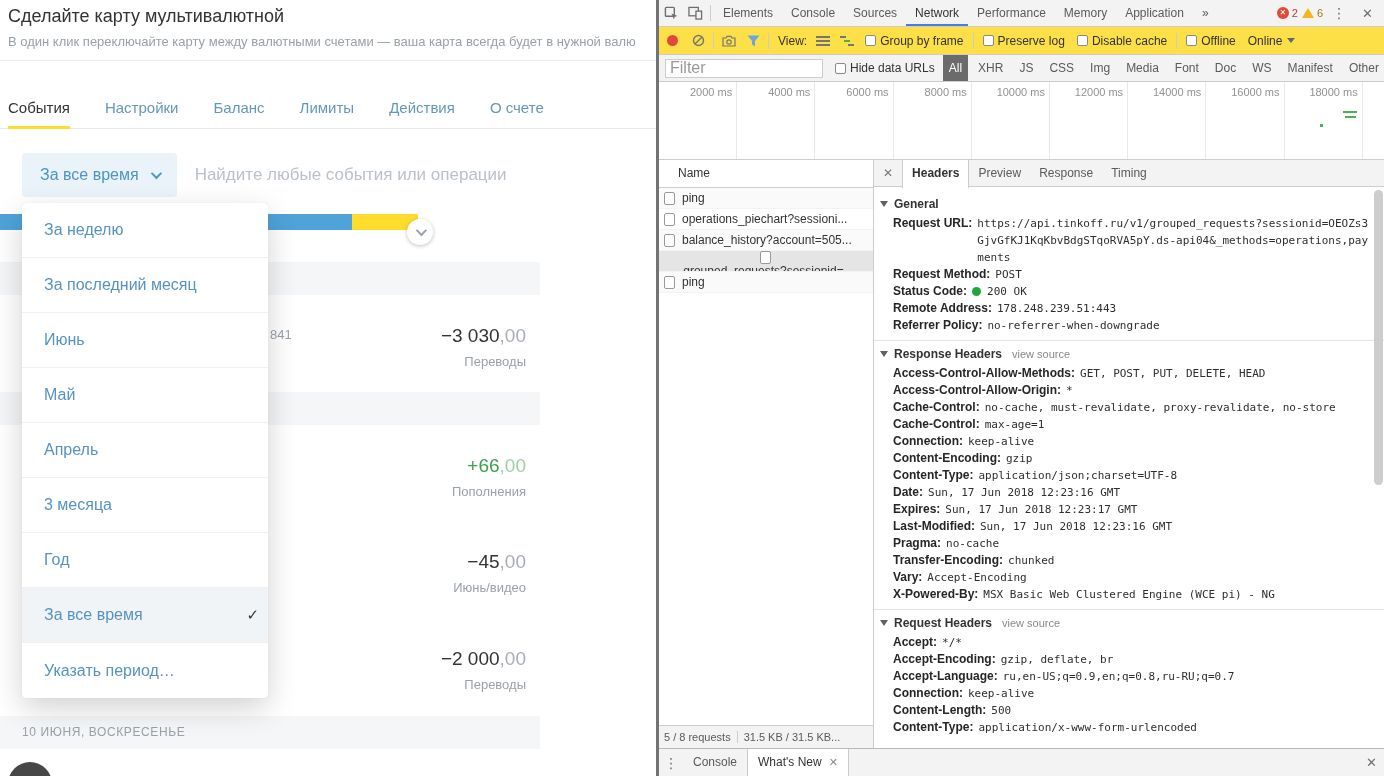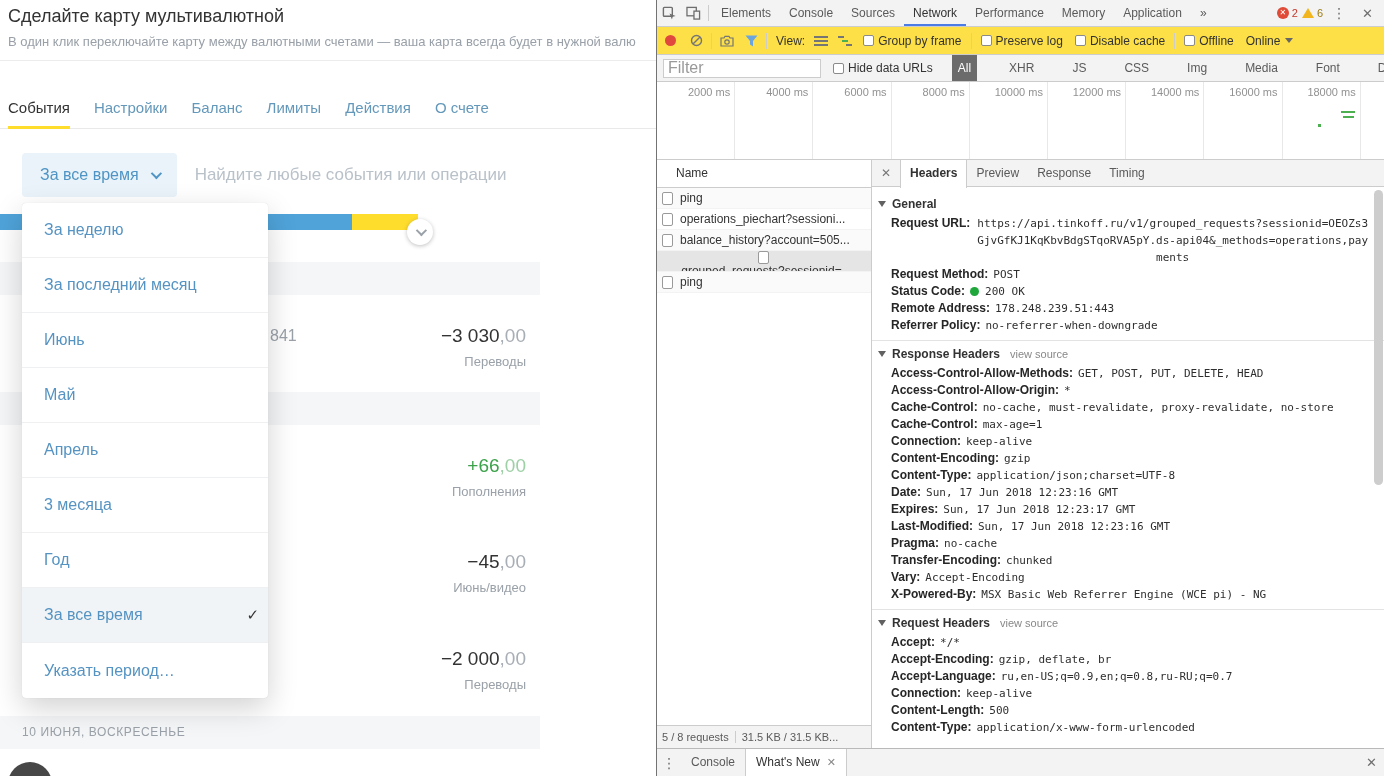--- a/index.html
+++ b/index.html
@@ -5,21 +5,21 @@
   * { box-sizing: border-box; margin: 0; padding: 0; }
   html,body { width:1384px; height:776px; overflow:hidden; }
   body { font-family:"Liberation Sans", sans-serif; background:#fff; position:relative; }
   .screen { position:absolute; inset:0; }
 
   
   .page { position:absolute; left:0; top:0; width:656px; height:776px; background:#fff; overflow:hidden; }
   .banner { padding:6px 8px 0; border-bottom:1px solid #ececec; height:61px; }
   .banner-title { font-size:18px; font-weight:500; color:#333; white-space:nowrap; }
   .banner-sub { margin-top:7px; font-size:13px; color:#99a0a8; white-space:nowrap; overflow:hidden; }
-  .tabs { display:flex; gap:24px; padding:0 8px; height:37px; margin-top:31px; border-bottom:1px solid #e9e9e9; }
+  .tabs { display:flex; gap:35px; padding:0 8px; height:37px; margin-top:31px; border-bottom:1px solid #e9e9e9; }
   .tab { font-size:15px; color:#6398ba; height:37px; line-height:32px; cursor:pointer; white-space:nowrap; }
   .tab.active { color:#333; border-bottom:3px solid #ffdd2d; }
   .filterbar { display:flex; align-items:center; margin:24px 22px 0; height:44px; }
   .period-btn { background:#e9f3f9; border-radius:4px; height:44px; padding:0 18px; display:flex; align-items:center; color:#4f94c4; font-size:16px; cursor:pointer; white-space:nowrap; }
   .period-chev { width:8px; height:8px; border-right:2px solid #4f94c4; border-bottom:2px solid #4f94c4; transform:rotate(45deg) translateY(-2px); margin-left:12px; }
   .search-input { flex:1; border:none; outline:none; font-size:17px; color:#333; padding-left:18px; background:transparent; min-width:0; }
   .search-input::placeholder { color:#b9c1c9; }
 
   .cat-bar { position:absolute; left:0; top:214px; width:656px; height:16px; background:#fff; }
   .seg { position:absolute; top:0; height:16px; }
@@ -30,32 +30,32 @@
 
   .band { position:absolute; left:0; width:540px; height:33px; background:#f5f6f7; }
   .date-head { font-size:12px; color:#9aa1a8; letter-spacing:.6px; padding-left:22px; line-height:33px; white-space:nowrap; }
 
   .txn { position:absolute; right:130px; text-align:right; cursor:pointer; }
   .amount { font-size:19px; color:#333; white-space:nowrap; }
   .amount .cents { color:#a8aeb5; }
   .amount.pos { color:#3da24c; }
   .amount.pos .cents { color:#9ed0a6; }
   .txn-cat { font-size:13px; color:#9aa1a8; margin-top:7px; white-space:nowrap; }
-  .txn-fragment { position:absolute; left:270px; top:327px; font-size:16px; color:#9aa1a8; }
+  .txn-fragment { position:absolute; left:270px; top:327px; font-size:13px; color:#9aa1a8; }
 
   .dropdown { position:absolute; left:22px; top:203px; width:246px; background:#fff; border-radius:4px; box-shadow:0 10px 30px rgba(0,0,0,.18), 0 0 1px rgba(0,0,0,.15); z-index:5; overflow:hidden; }
   .dd-item { height:55px; display:flex; align-items:center; justify-content:space-between; padding:0 9px 0 22px; font-size:16px; color:#5593c2; border-bottom:1px solid #eef0f2; cursor:pointer; white-space:nowrap; }
   .dd-item:last-child { border-bottom:none; }
   .dd-item.checked { background:#f1f4f6; }
   .dd-check { color:#333; font-size:15px; }
 
   .avatar { position:absolute; left:8px; top:762px; width:44px; height:44px; border-radius:50%; background:#474747; }
 
   
-  .devtools { position:absolute; left:656px; top:0; width:728px; height:776px; border-left:1px solid #737373; background:#fff; font-size:12px; color:#333; }
+  .devtools { position:absolute; left:656px; top:0; width:728px; height:776px; border-left:3px solid #737373; background:#fff; font-size:12px; color:#333; }
   .dt-top { height:27px; background:#f3f3f3; border-bottom:1px solid #ccc; display:flex; align-items:center; }
   .icon-btn { width:24px; height:26px; display:flex; align-items:center; justify-content:center; cursor:pointer; flex:none; }
   .vsep { width:1px; height:16px; background:#ccc; margin:0 3px; flex:none; }
   .dt-tab { padding:0 9px; line-height:25px; color:#5a5a5a; cursor:pointer; white-space:nowrap; }
   .dt-tab.active { color:#333; box-shadow:inset 0 -2px 0 #4b7be5; }
   .dt-top-right { margin-left:auto; display:flex; align-items:center; gap:4px; padding-right:4px; }
   .err-badge, .warn-badge { display:flex; align-items:center; gap:3px; cursor:pointer; }
   .err-dot { width:12px; height:12px; border-radius:50%; background:#df4b37; color:#fff; font-size:8px; line-height:12px; text-align:center; }
   .err-n { color:#c5392c; font-size:11px; }
   .warn-tri { width:0; height:0; border-left:6px solid transparent; border-right:6px solid transparent; border-bottom:10px solid #f2b51b; }
@@ -67,21 +67,21 @@
   .rec-dot { width:11px; height:11px; border-radius:50%; background:#e0483e; margin:0 8px; cursor:pointer; flex:none; }
   .lbl { color:#333; margin:0 4px 0 6px; }
   .cb-wrap { display:flex; align-items:center; margin:12px 6px; cursor:pointer; flex:none; }
   .cb { width:11px; height:11px; border:1px solid #8a8a8a; background:#fff; border-radius:2px; margin-right:4px; flex:none; }
   .dd-arrow { width:0; height:0; border-left:4px solid transparent; border-right:4px solid transparent; border-top:5px solid #666; margin-left:5px; }
   .select-like { display:flex; align-items:center; cursor:pointer; margin:0 6px; }
 
   .dt-filterrow { height:27px; background:#f3f3f3; border-bottom:1px solid #ccc; display:flex; align-items:center; white-space:nowrap; overflow:hidden; }
   .filter-input { width:158px; height:19px; border:1px solid #ccc; padding:0 4px; font-size:16px; margin:0 6px; background:#fff; outline:none; }
   .filter-input::placeholder { color:#999; }
-  .pill { padding:21px 6px; color:#5a5a5a; border-radius:10px; margin:0 13px; cursor:pointer; }
+  .pill { padding:21px 6px; color:#5a5a5a; border-radius:10px; margin:0 2px; cursor:pointer; }
   .pill.active { background:#6b6b6b; color:#fff; }
 
   .dt-timeline { position:relative; height:78px; border-bottom:1px solid #ccc; background:#fff; display:flex; overflow:hidden; cursor:pointer; }
   .tl-slot { width:78.2px; height:100%; border-right:1px solid #e8e8e8; font-size:11px; color:#919191; text-align:right; padding:4px 4px 0 0; flex:none; }
   .tl-mark { position:absolute; background:#4caf50; }
 
   .dt-reqcol { position:absolute; top:160px; left:0; width:215px; height:565px; border-right:1px solid #ccc; background:#fff; overflow:hidden; }
   .req-head { height:28px; border-bottom:1px solid #ccc; padding-left:19px; line-height:27px; color:#333; cursor:pointer; }
   .req-row { height:21px; display:flex; align-items:center; padding-left:5px; color:#333; cursor:pointer; border-bottom:1px solid #f3f3f3; white-space:nowrap; overflow:hidden; }
   .req-row:nth-child(odd) { background:#fafafa; }
@@ -93,21 +93,21 @@
 
   .dt-detail { position:absolute; top:160px; left:215px; right:0; height:588px; overflow:hidden; background:#fff; }
   .detail-tabs { height:27px; background:#f3f3f3; border-bottom:1px solid #ccc; display:flex; align-items:center; }
   .detail-close { padding:0 9px; color:#777; font-size:12px; cursor:pointer; }
   .detail-tab { padding:0 9px; line-height:26px; color:#5a5a5a; cursor:pointer; }
   .detail-tab.active { background:#fff; border-left:1px solid #ccc; border-right:1px solid #ccc; color:#333; height:28px; line-height:27px; margin-bottom:-1px;font-weight:bold; }
   .detail-body { position:absolute; top:27px; left:0; right:0; bottom:0; overflow:hidden; padding:4px 14px 0 6px; }
   .sec-title { display:flex; align-items:center; font-weight:bold; color:#333; margin:6px 0 4px; cursor:pointer; }
   .tri { width:0; height:0; border-left:4px solid transparent; border-right:4px solid transparent; border-top:6px solid #616161; margin-right:6px; flex:none; }
   .view-source { font-weight:normal; color:#888; font-size:11px; margin-left:10px; cursor:pointer; }
-  .hline { display:flex; align-items:baseline; padding-left:13px; line-height:17px;text-align:center; }
+  .hline { display:flex; align-items:baseline; padding-left:13px; line-height:17px; }
   .hname { font-weight:bold; font-size:12px; color:#262626; white-space:nowrap; margin-right:5px; flex:none; }
   .hval { font-family:"DejaVu Sans Mono", monospace; font-size:11px; color:#2e2e2e; word-break:break-all; min-width:0; }
   .hline.dot .hval::before { content:""; display:inline-block; width:9px; height:9px; border-radius:50%; background:#1fa73c; margin-right:6px; vertical-align:-1px; }
   .sec-divider { border-top:1px solid #e3e3e3; margin:6px -14px 2px -6px; }
   .dt-scrollthumb { position:absolute; right:1px; top:30px; width:9px; height:295px; background:#cdcdcd; border-radius:5px; cursor:pointer; }
 
   .dt-drawer { position:absolute; left:0; bottom:0; width:100%; height:28px; background:#f3f3f3; border-top:1px solid #b9b9b9; display:flex; align-items:center; }
   .drawer-tab { padding:0 10px; line-height:27px; color:#5a5a5a; cursor:pointer; }
   .drawer-tab.active { background:#fff; border-left:1px solid #ccc; border-right:1px solid #ccc; color:#333; display:flex; align-items:center; gap:7px; height:27px; margin-top:-1px; }
   .tab-x { color:#888; font-size:11px; cursor:pointer; }
@@ -487,21 +487,21 @@
             <div class="hline">
               <span class="hname">Transfer-Encoding:</span>
               <span class="hval">chunked</span>
             </div>
             <div class="hline">
               <span class="hname">Vary:</span>
               <span class="hval">Accept-Encoding</span>
             </div>
             <div class="hline">
               <span class="hname">X-Powered-By:</span>
-              <span class="hval">MSX Basic Web Referrer Engine (WCE pi) - NG</span>
+              <span class="hval">MSX Basic Web Clustered Engine (WCE pi) - NG</span>
             </div>
           </div>
 
         <div class="sec-divider"></div>
         <div class="sec-title">
           <span class="tri"></span>
           <span>Request Headers</span>
           <span class="view-source">view source</span>
         </div>
         <div>

